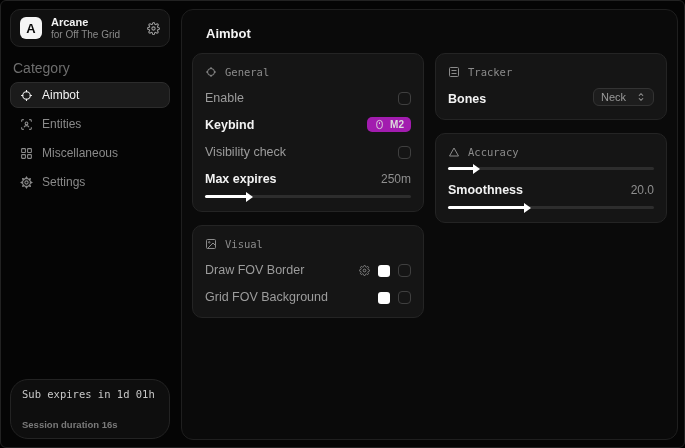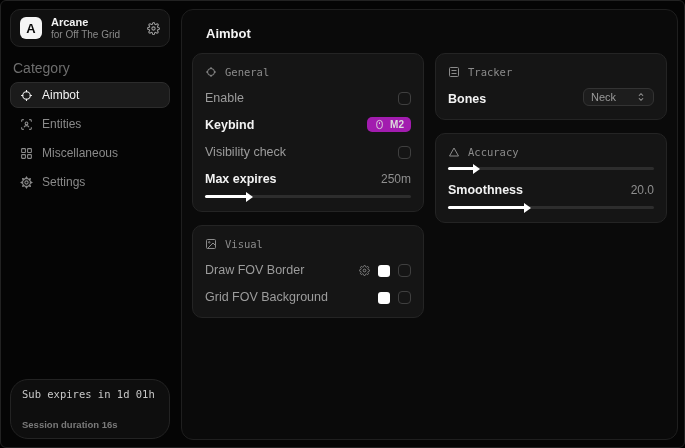--- a/index.html
+++ b/index.html
@@ -31,21 +31,21 @@
   .card-head { display:flex; align-items:center; gap:8px; color:#8b8b8b; font-family:"DejaVu Sans Mono","Liberation Mono",monospace; font-size:10.5px; margin:2px 0 2px 0; }
   .row { display:flex; align-items:flex-end; justify-content:space-between; margin-top:10px; min-height:17px; }
   .lbl { font-size:12.5px; color:#9c9c9c; }
   .lbl.strong { color:#f2f2f2; font-weight:bold; }
   .val { font-size:12px; color:#8f8f8f; }
   .right-group { display:flex; align-items:center; gap:8px; }
 
   .checkbox { width:13px; height:13px; border:1.5px solid #3f3f3f; border-radius:4px; background:transparent; }
   .swatch { width:12px; height:12px; border-radius:3px; }
   .kbd-badge { display:flex; align-items:center; gap:5px; background:#a21caf; border-radius:5px; padding:2px 7px; color:#dcdcdc; font-size:10px; font-weight:bold; }
-  .select { display:flex; align-items:center; gap:20px; background:#1d1d1d; border:1px solid #333; border-radius:6px; padding:2px 7px; color:#9a9a9a; font-size:11px; }
+  .select { display:flex; align-items:center; gap:10px; background:#1d1d1d; border:1px solid #333; border-radius:6px; padding:2px 7px; color:#9a9a9a; font-size:11px; }
   .row-gear { color:#8a8a8a; display:flex; }
 
   .slider { position:relative; height:3px; background:#2d2d2d; border-radius:2px; margin-top:9px; }
   .slider-fill { position:relative; height:3px; background:#fff; border-radius:2px; }
   .slider-fill::after { content:""; position:absolute; right:-5px; top:-3.5px; width:0; height:0; border-left:7px solid #fff; border-top:5px solid transparent; border-bottom:5px solid transparent; }
 
   svg { display:block; }
 </style>
 </head>
 <body>

